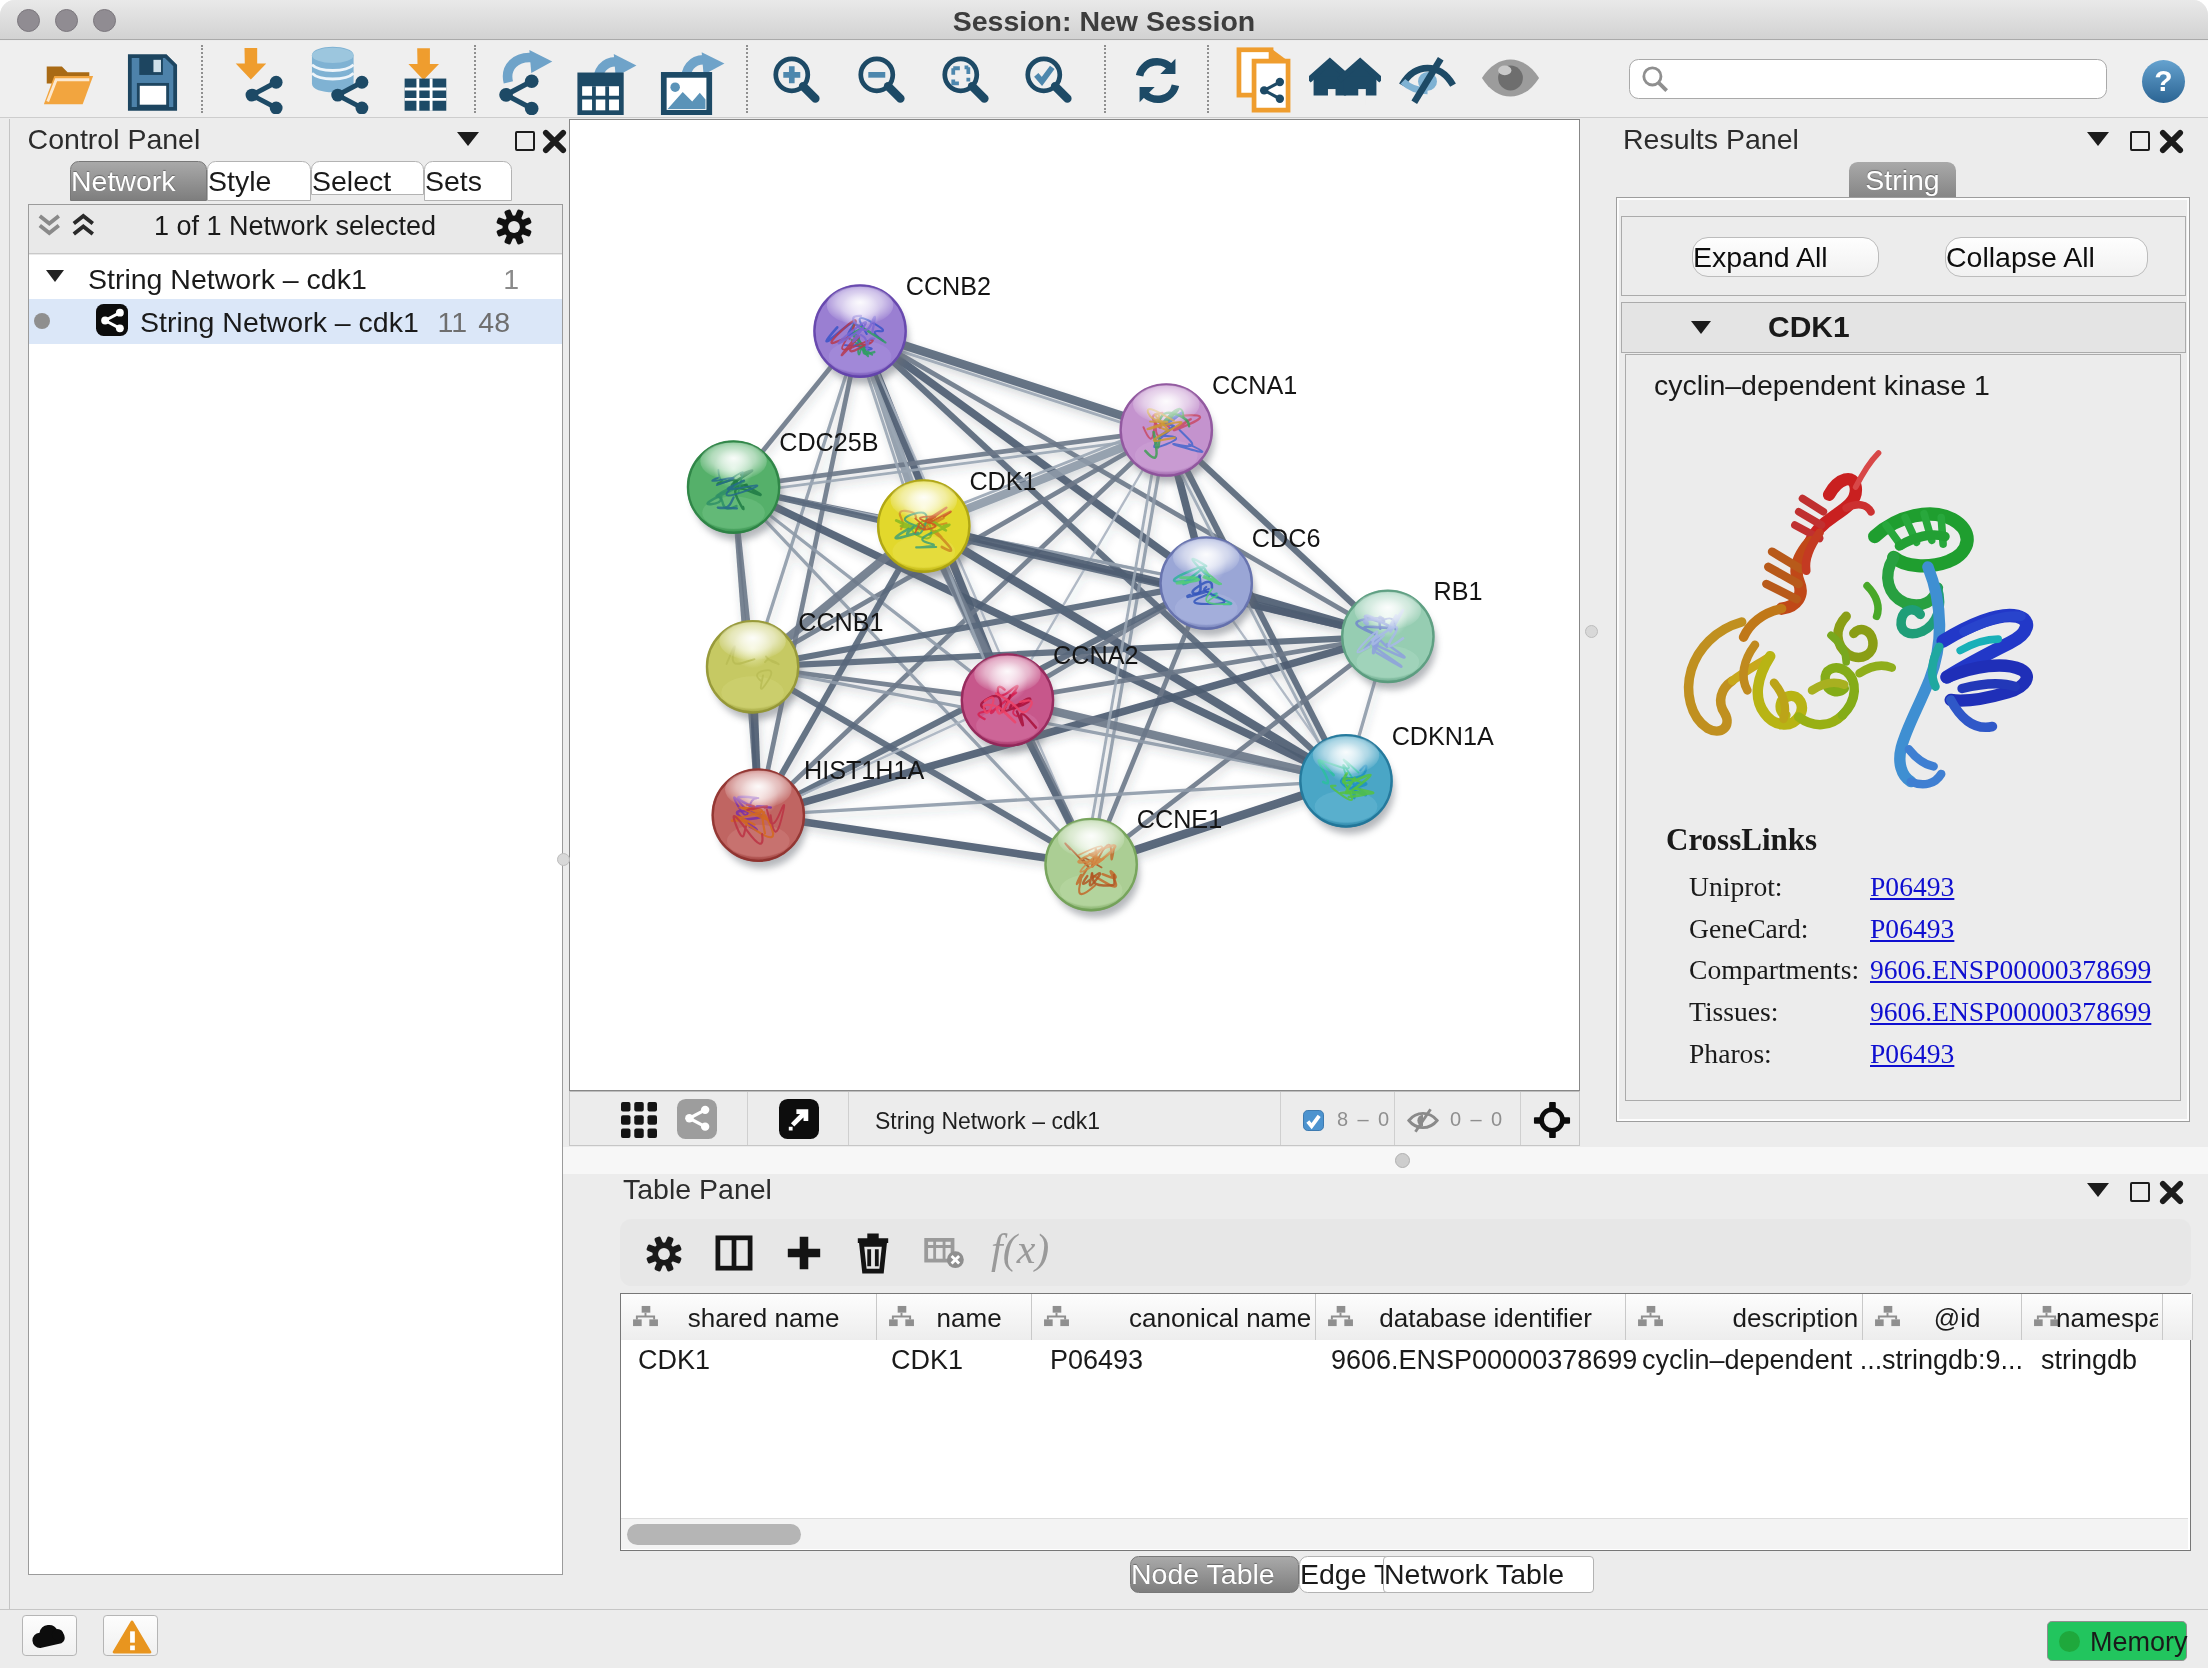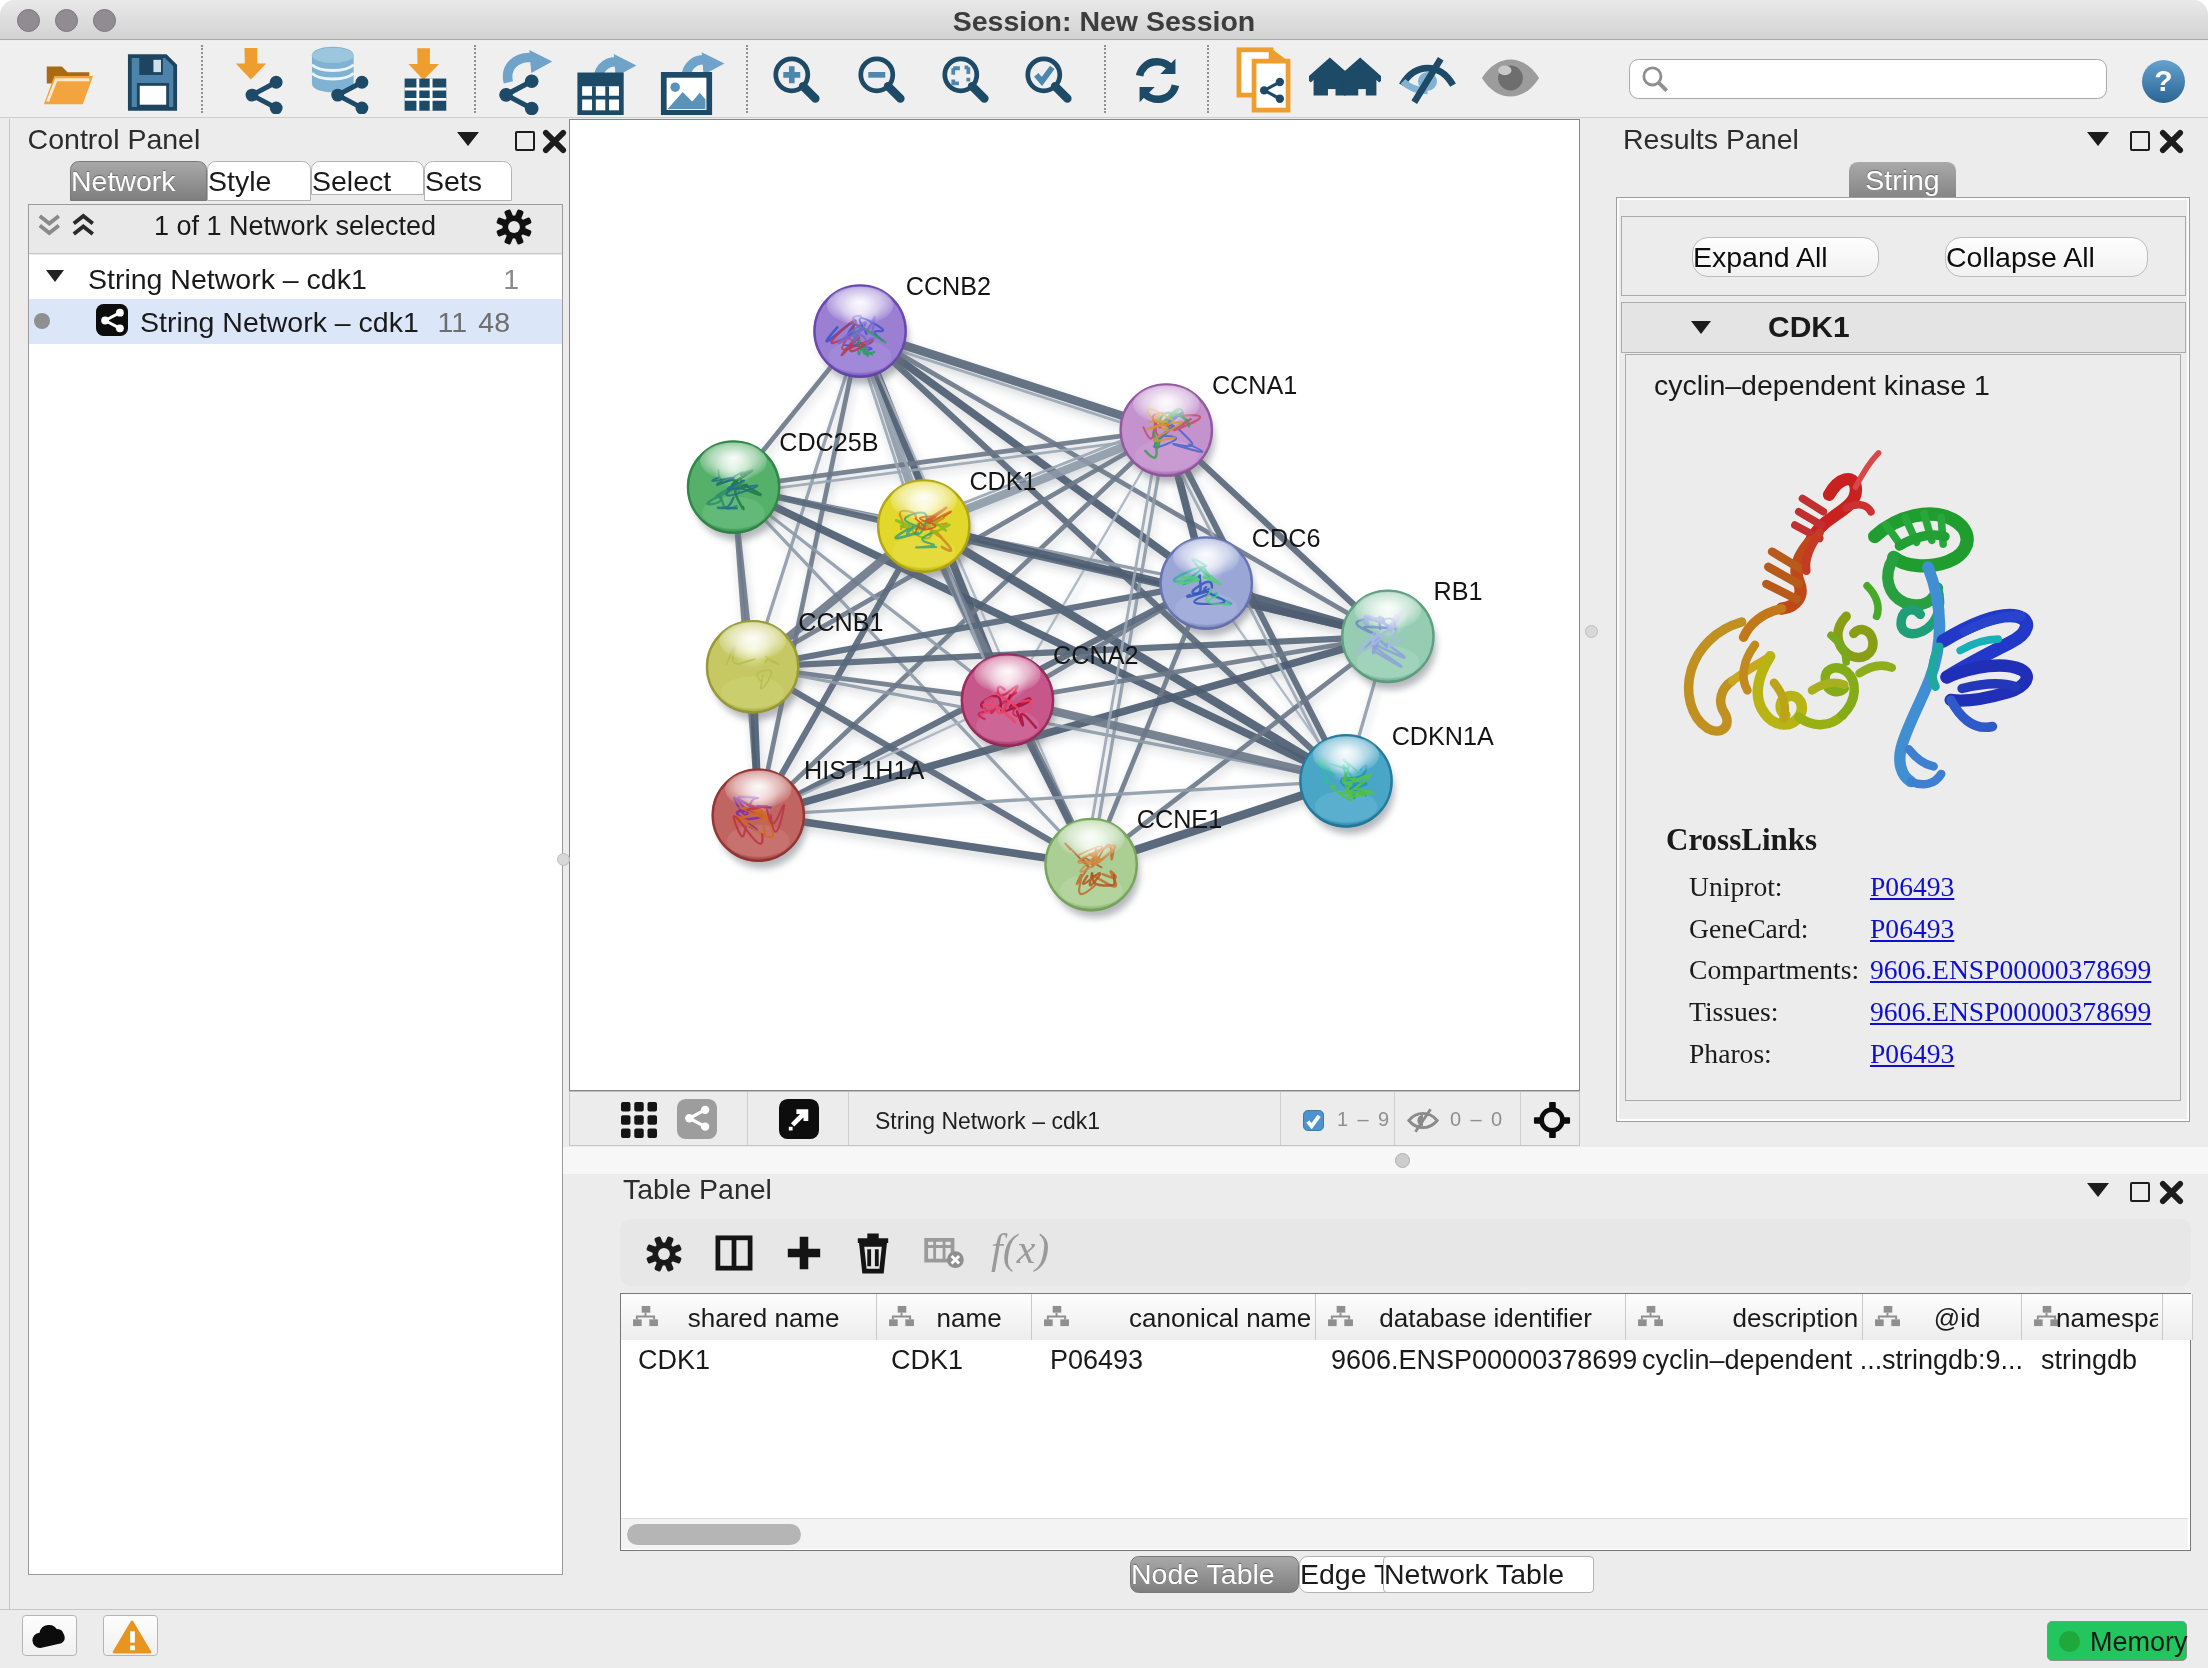--- a/index.html
+++ b/index.html
@@ -617,21 +617,21 @@
 <path d="M8 22 L20 10 M12 8 h10 v10" stroke="#fff" stroke-width="5" fill="none"></path>
 <path d="M6 24 v2 h2" stroke="#fff" stroke-width="4" fill="none"></path>
       </svg>
       <div class="abs vsep" style="left:278px"></div>
       <div class="abs" style="left:305px;top:16px;font-size:23px;color:#1f1f1f">String Network – cdk1</div>
       <div class="abs vsep" style="left:710px"></div>
       <div class="abs" style="left:733px;top:18px;width:21px;height:21px;background:#4c93cf;border:1px solid #3d7ab0;border-radius:4.8px"></div>
       <svg class="abs" style="left:735px;top:21px" width="17" height="17" viewBox="0 0 18 18">
 <path d="M3 9 l4 5 L15 3" stroke="#fff" stroke-width="4" fill="none"></path>
       </svg>
-      <div class="abs" style="left:767px;top:16px;font-size:20px;color:#8f8f8f;letter-spacing:1.9px">1 – 9</div>
+      <div class="abs" style="left:767px;top:16px;font-size:20px;color:#8f8f8f;letter-spacing:1.9px">8 – 0</div>
       <div class="abs vsep" style="left:824px"></div>
       <svg class="abs" style="left:836px;top:15px" width="34" height="27" viewBox="0 0 36 28">
 <path d="M3 14 C11 4 25 4 33 14 C25 24 11 24 3 14 z" fill="none" stroke="#8a8a8a" stroke-width="3"></path>
 <path d="M18 8 a6 6 0 0 0 0 12 z" fill="#8a8a8a"></path>
 <line x1="26" y1="2" x2="10" y2="26" stroke="#8a8a8a" stroke-width="3"></line>
       </svg>
       <div class="abs" style="left:880px;top:16px;font-size:20px;color:#8f8f8f;letter-spacing:1.9px">0 – 0</div>
       <div class="abs vsep" style="left:950px"></div>
       <svg class="abs" style="left:963px;top:8.6px" width="38" height="38" viewBox="0 0 40 40">
 <circle cx="20" cy="20" r="11" fill="none" stroke="#0c0c0c" stroke-width="5"></circle>

